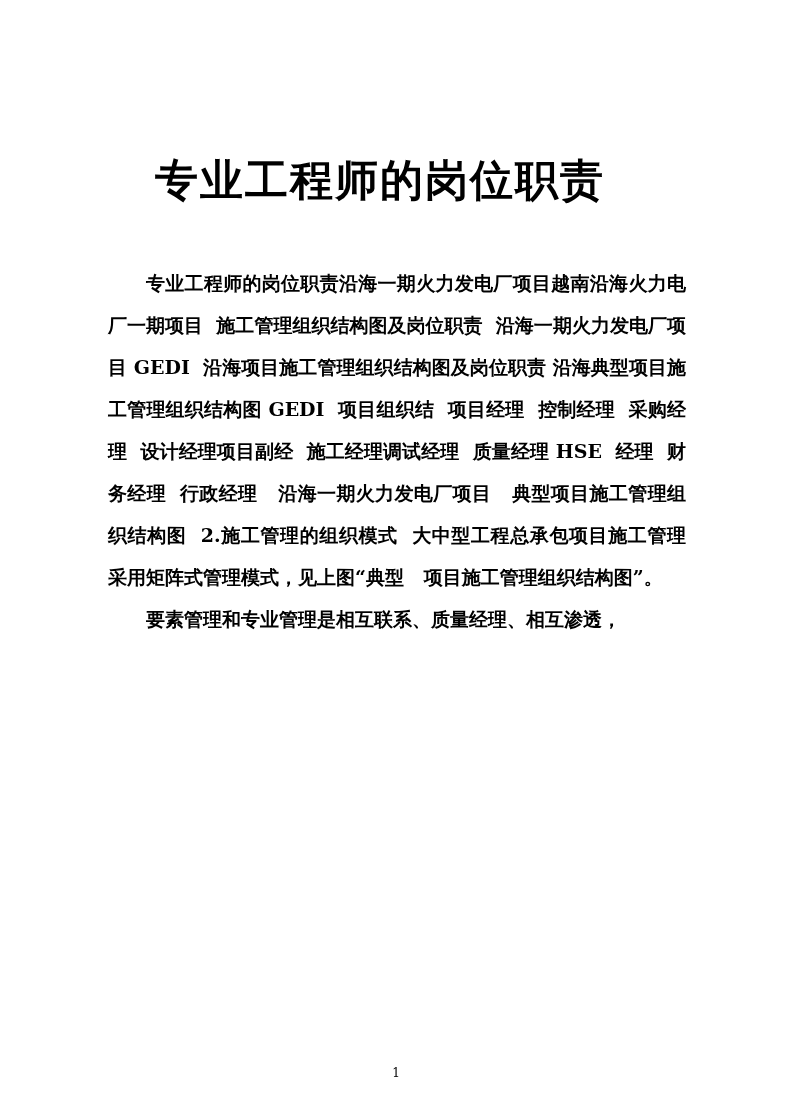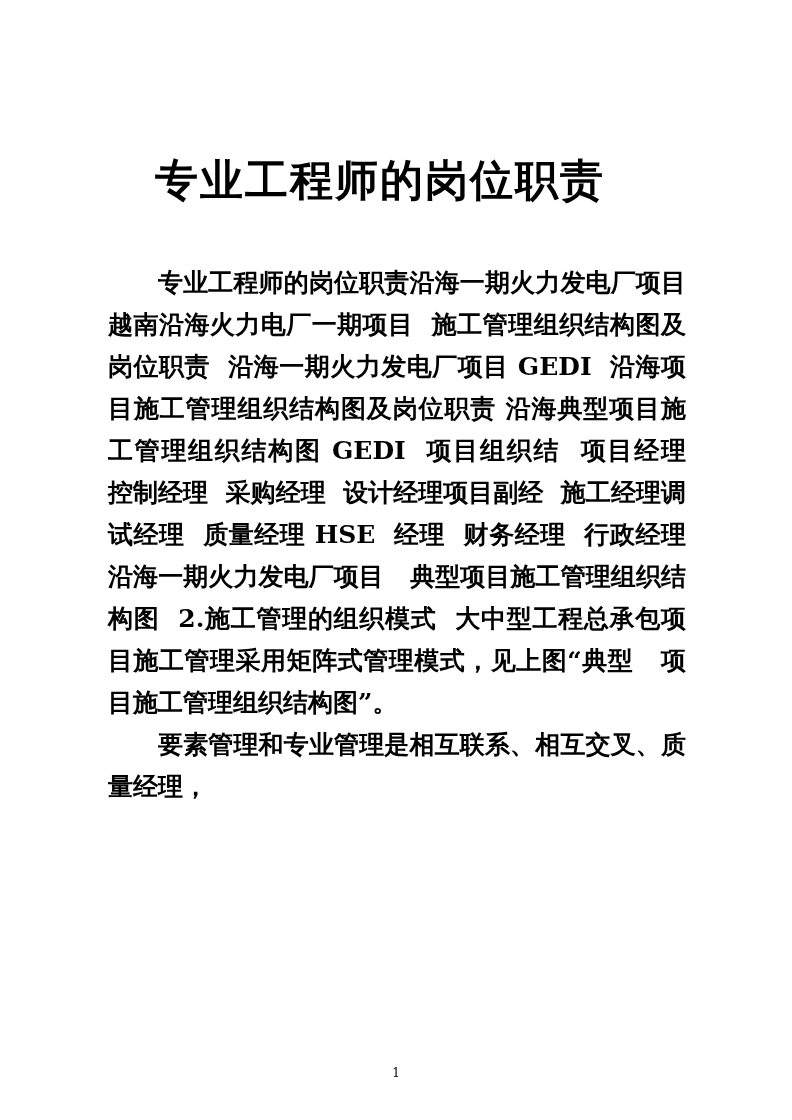--- a/index.html
+++ b/index.html
@@ -37,21 +37,21 @@
     line-height: 1.2;
   }
   .body-area {
     position: absolute;
     left: 108px;
     top: 262px;
     width: 578px;
   }
   p.para {
     margin: 0 0 0 0;
-    font-size: 25px;
+    font-size: 19px;
     font-weight: bold;
     line-height: 42px;
     text-align: justify;
     text-justify: inter-ideograph;
     text-indent: 2em;
     font-family: "DejaVu Serif", "Liberation Serif", serif;
     white-space: pre-wrap;
   }
   p.para + p.para {
     margin-top: 0;
@@ -69,18 +69,18 @@
 </style>
 </head>
 <body>
 
 <div class="page">
 
   <h1 class="doc-title">专业工程师的岗位职责</h1>
 
   <div class="body-area">
     <p class="para">专业工程师的岗位职责沿海一期火力发电厂项目越南沿海火力电厂一期项目  施工管理组织结构图及岗位职责  沿海一期火力发电厂项目 GEDI  沿海项目施工管理组织结构图及岗位职责 沿海典型项目施工管理组织结构图 GEDI  项目组织结  项目经理  控制经理  采购经理  设计经理项目副经  施工经理调试经理  质量经理 HSE  经理  财务经理  行政经理   沿海一期火力发电厂项目   典型项目施工管理组织结构图  2.施工管理的组织模式  大中型工程总承包项目施工管理采用矩阵式管理模式，见上图“典型   项目施工管理组织结构图”。</p>
-    <p class="para">要素管理和专业管理是相互联系、相互交叉、质量经理，</p>
+    <p class="para">要素管理和专业管理是相互联系、质量经理、相互渗透，</p>
   </div>
 
   <div class="page-number">1</div>
 
 </div>
 
 </body></html>

